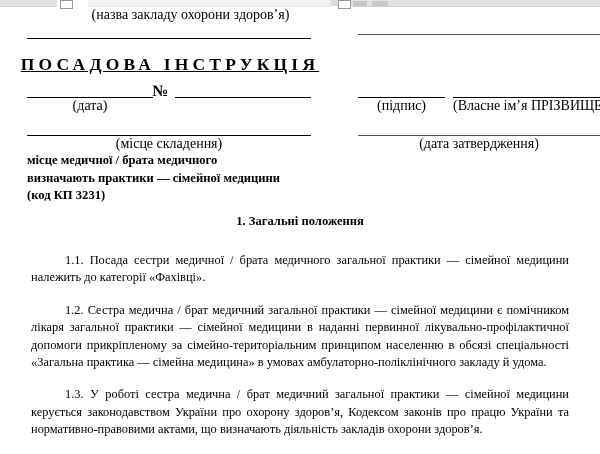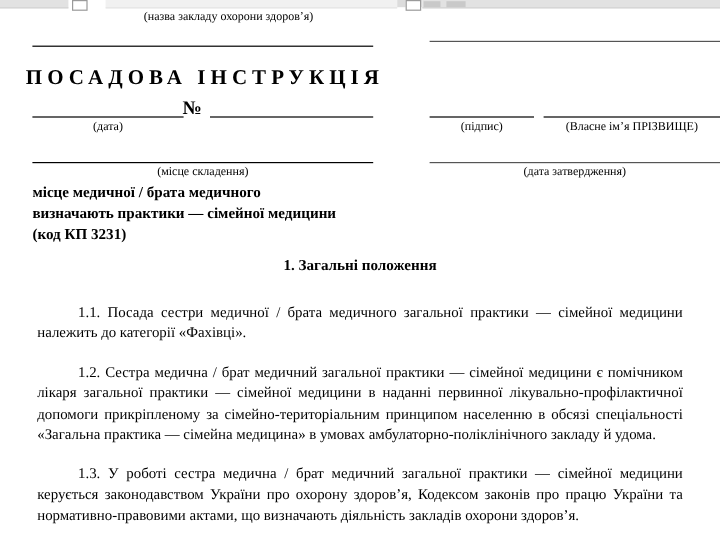--- a/index.html
+++ b/index.html
@@ -64,43 +64,44 @@
 
   .rule {
     border-bottom: 1px solid #000;
     height: 0;
     font-size: 0;
     line-height: 0;
   }
   .rule-thin { border-bottom: 1px solid #555; }
 
   .cap {
-    font-size: 10px;
+    font-size: 14px;
     line-height: 11px;
     text-align: center;
     white-space: nowrap;
   }
 
   
   .abs { position: absolute; }
 
   
   #hdr-left-caption {
     left: 73px; top: 0px; width: 235px;
     text-align: center;
   }
   #rule-org { left: 27px; top: 29px; width: 284px; }
 
   #doc-title {
     left: 20px; top: 45px; width: 300px;
-    text-align: right;
+    text-align: center;
     font-size: 17.5px;
     font-weight: bold;
     letter-spacing: 4.2px;
     white-space: nowrap;
+    text-decoration: underline;
   }
   #num-symbol {
     left: 152px; top: 73px;
     font-size: 16px;
     font-weight: bold;
   }
   #rule-date  { left: 27px; top: 88px; width: 126px; }
   #rule-num   { left: 175px; top: 88px; width: 136px; }
   #cap-date   { left: 27px; top: 91px; width: 126px; }
 

